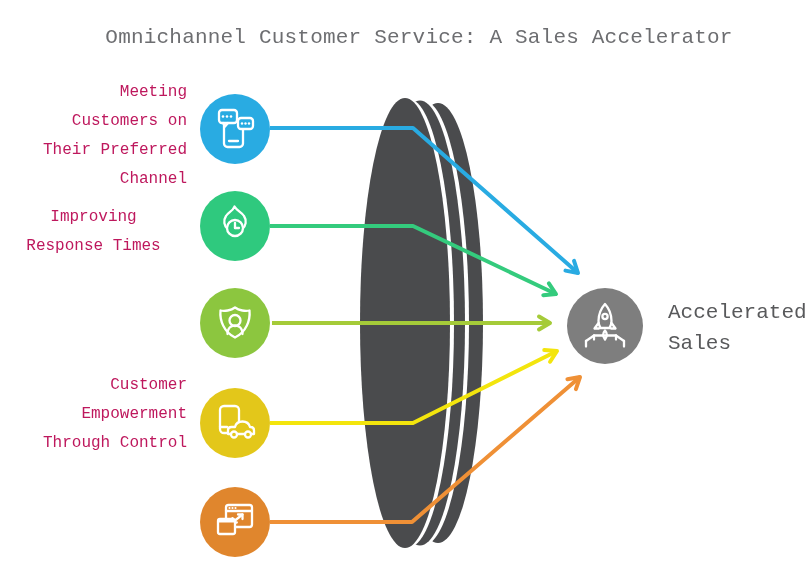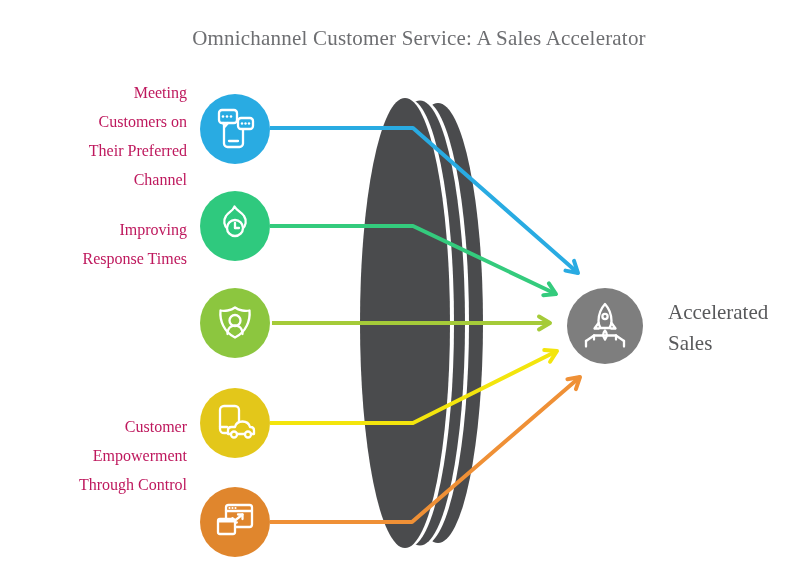--- a/index.html
+++ b/index.html
@@ -1,31 +1,31 @@
 <!DOCTYPE html>
 <html><head>
 <meta charset="utf-8">
 <style>
   html,body{margin:0;padding:0;background:#fff;}
   .stage{
     position:relative;width:810px;height:584px;background:#fff;overflow:hidden;
-    font-family:Liberation Serif, serif;
+    font-family:Liberation Mono, monospace;
   }
   .title{
     position:absolute;left:28px;top:26px;width:782px;text-align:center;
     font-size:21px;color:#6D6E71;letter-spacing:.2px;
   }
   .item-label{
     position:absolute;left:0;width:187px;text-align:right;
     font-size:16px;line-height:29px;color:#be185d;white-space:pre-line;
   }
   .lbl-1{top:78px;}
-  .lbl-2{top:215px;}
+  .lbl-2{top:203px;text-align:center;}
   .lbl-3{top:304px;}
-  .lbl-4{top:412px;}
+  .lbl-4{top:371px;}
   .lbl-5{top:499px;}
   .result-label{
     position:absolute;left:668px;top:297px;width:140px;text-align:left;
     font-size:21px;line-height:31px;color:#58595B;white-space:pre-line;
   }
   svg.scene{position:absolute;left:0;top:0;}
 </style>
 </head>
 <body>
 

